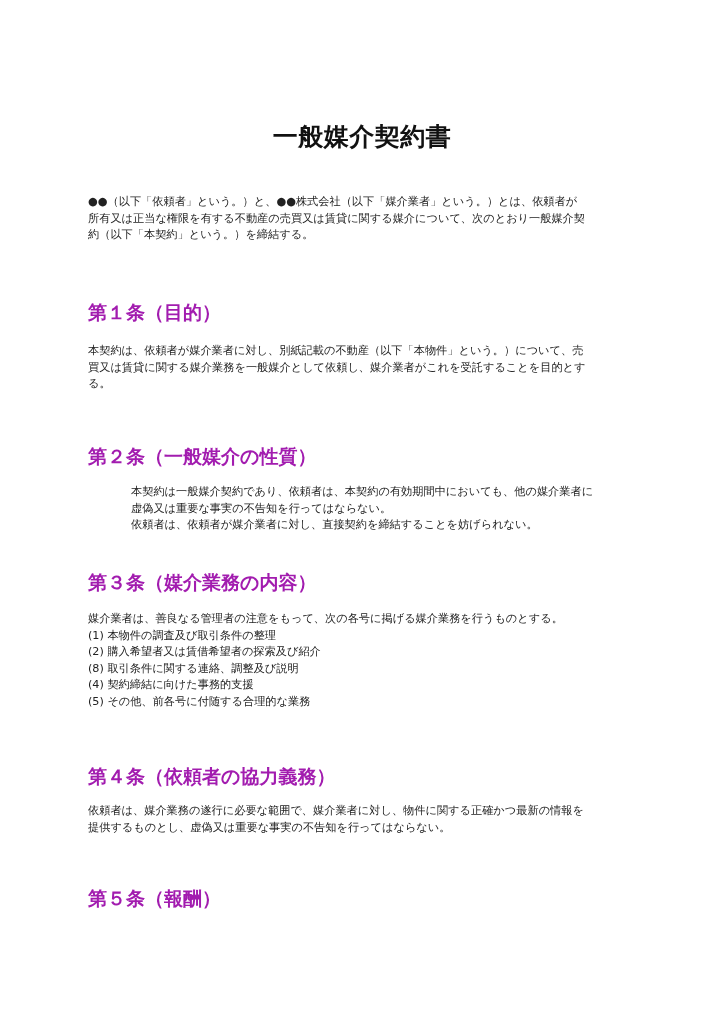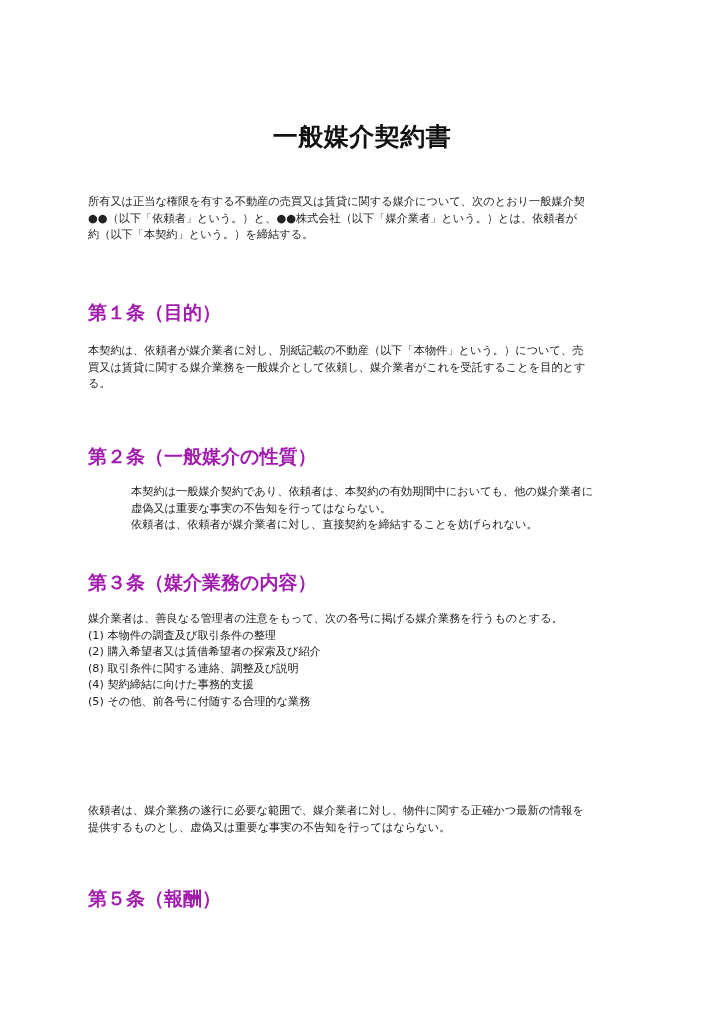--- a/index.html
+++ b/index.html
@@ -58,22 +58,22 @@
     }
   </style>
 </head>
 <body>
 
 <div class="page">
 
   <div class="title">一般媒介契約書</div>
 
   <div class="para" style="top:194px;">
+    <span class="line">●●（以下「依頼者」という。）と、●●株式会社（以下「媒介業者」という。）とは、依頼者が</span>
     <span class="line">所有又は正当な権限を有する不動産の売買又は賃貸に関する媒介について、次のとおり一般媒介契</span>
-    <span class="line">●●（以下「依頼者」という。）と、●●株式会社（以下「媒介業者」という。）とは、依頼者が</span>
     <span class="line">約（以下「本契約」という。）を締結する。</span>
   </div>
 
   <div class="heading" style="top:300px;">第１条（目的）</div>
   <div class="para" style="top:343px;">
     <span class="line">本契約は、依頼者が媒介業者に対し、別紙記載の不動産（以下「本物件」という。）について、売</span>
     <span class="line">買又は賃貸に関する媒介業務を一般媒介として依頼し、媒介業者がこれを受託することを目的とす</span>
     <span class="line">る。</span>
   </div>
 
@@ -87,20 +87,21 @@
   <div class="heading" style="top:570px;">第３条（媒介業務の内容）</div>
   <div class="para" style="top:611px;">
     <span class="line">媒介業者は、善良なる管理者の注意をもって、次の各号に掲げる媒介業務を行うものとする。</span>
     <span class="line">(1) 本物件の調査及び取引条件の整理</span>
     <span class="line">(2) 購入希望者又は賃借希望者の探索及び紹介</span>
     <span class="line">(8) 取引条件に関する連絡、調整及び説明</span>
     <span class="line">(4) 契約締結に向けた事務的支援</span>
     <span class="line">(5) その他、前各号に付随する合理的な業務</span>
   </div>
 
+  <div class="heading" style="top:764px;">第４条（依頼者の協力義務）</div>
   <div class="para" style="top:803px;">
     <span class="line">依頼者は、媒介業務の遂行に必要な範囲で、媒介業者に対し、物件に関する正確かつ最新の情報を</span>
     <span class="line">提供するものとし、虚偽又は重要な事実の不告知を行ってはならない。</span>
   </div>
 
   <div class="heading" style="top:886px;">第５条（報酬）</div>
 
 </div>
 
 </body></html>

